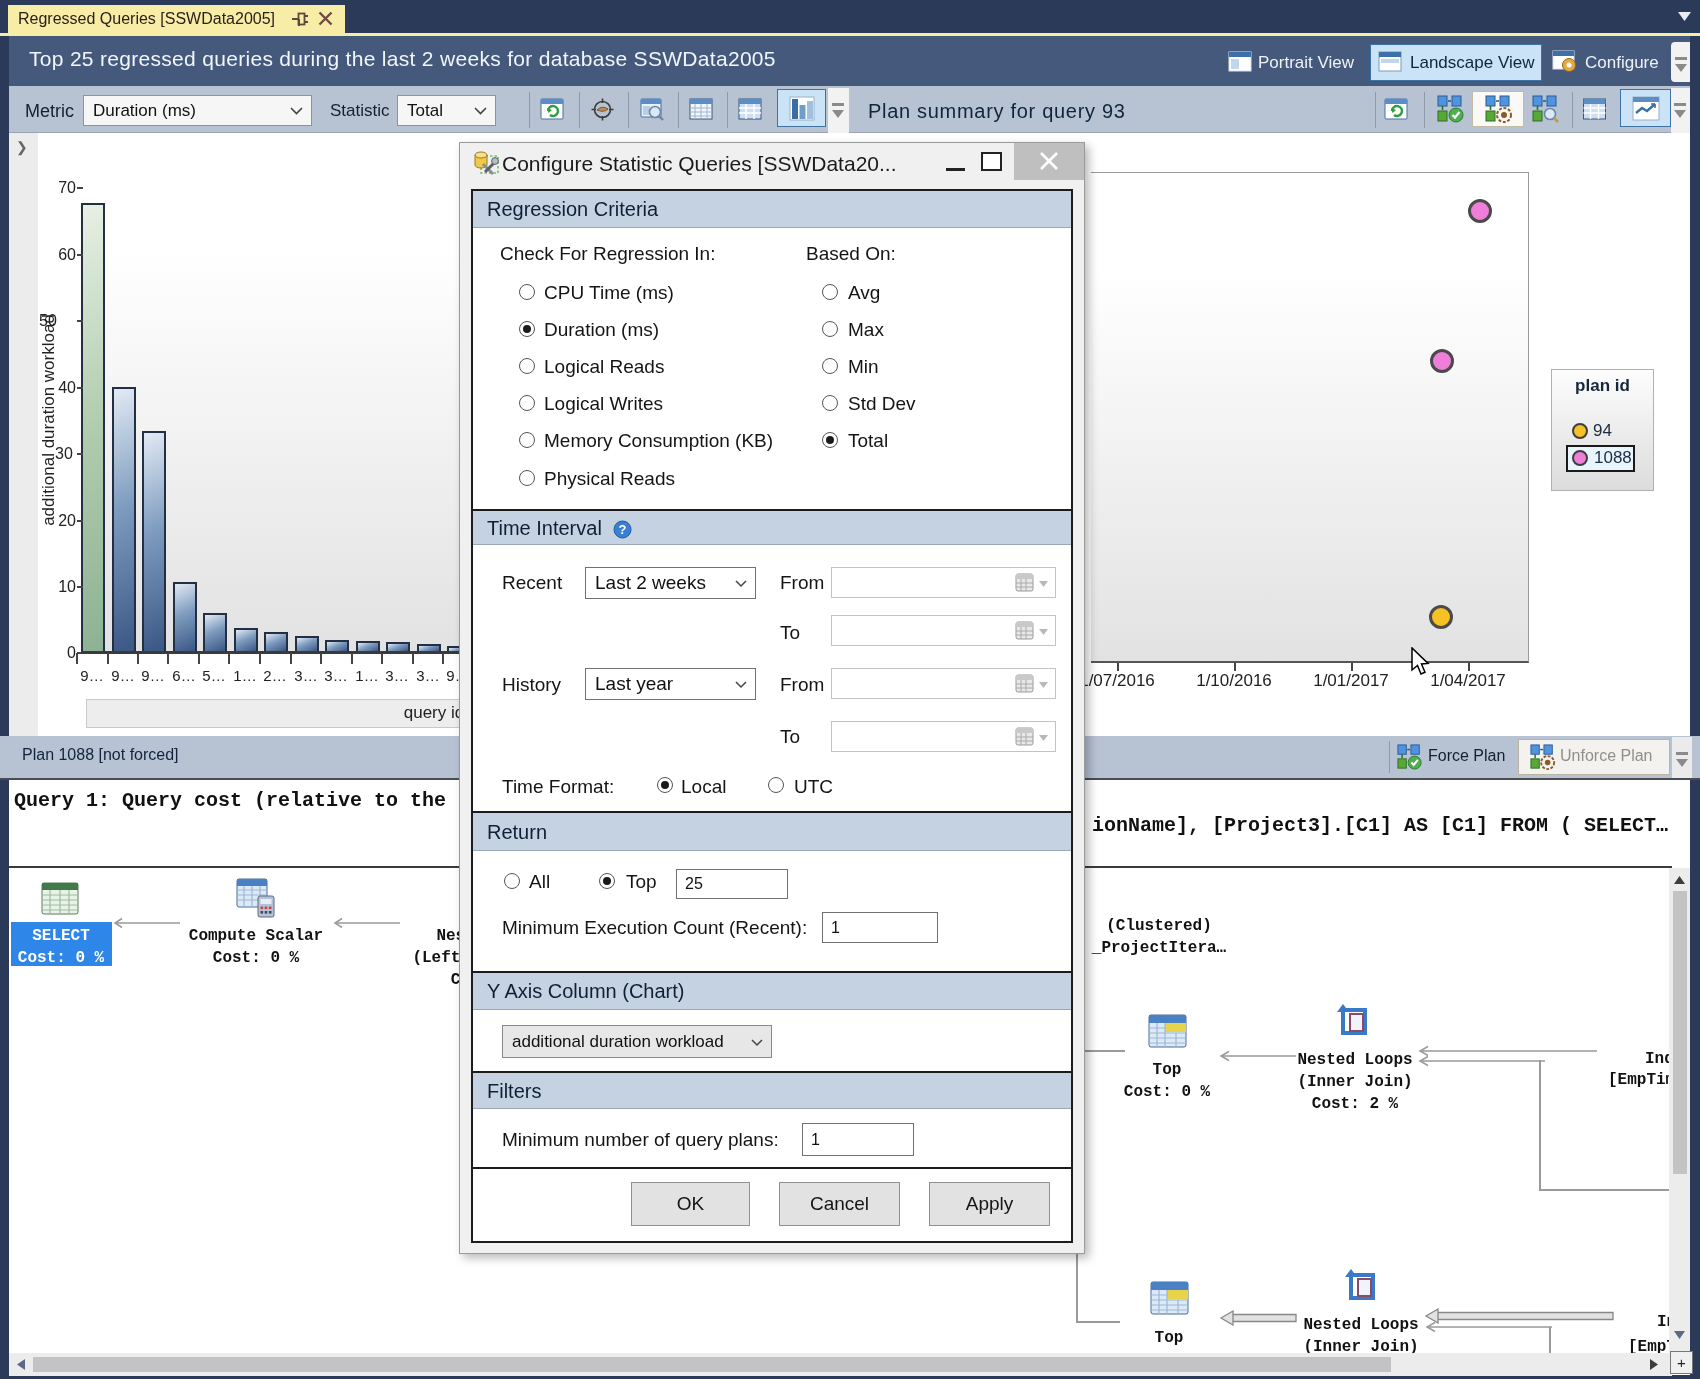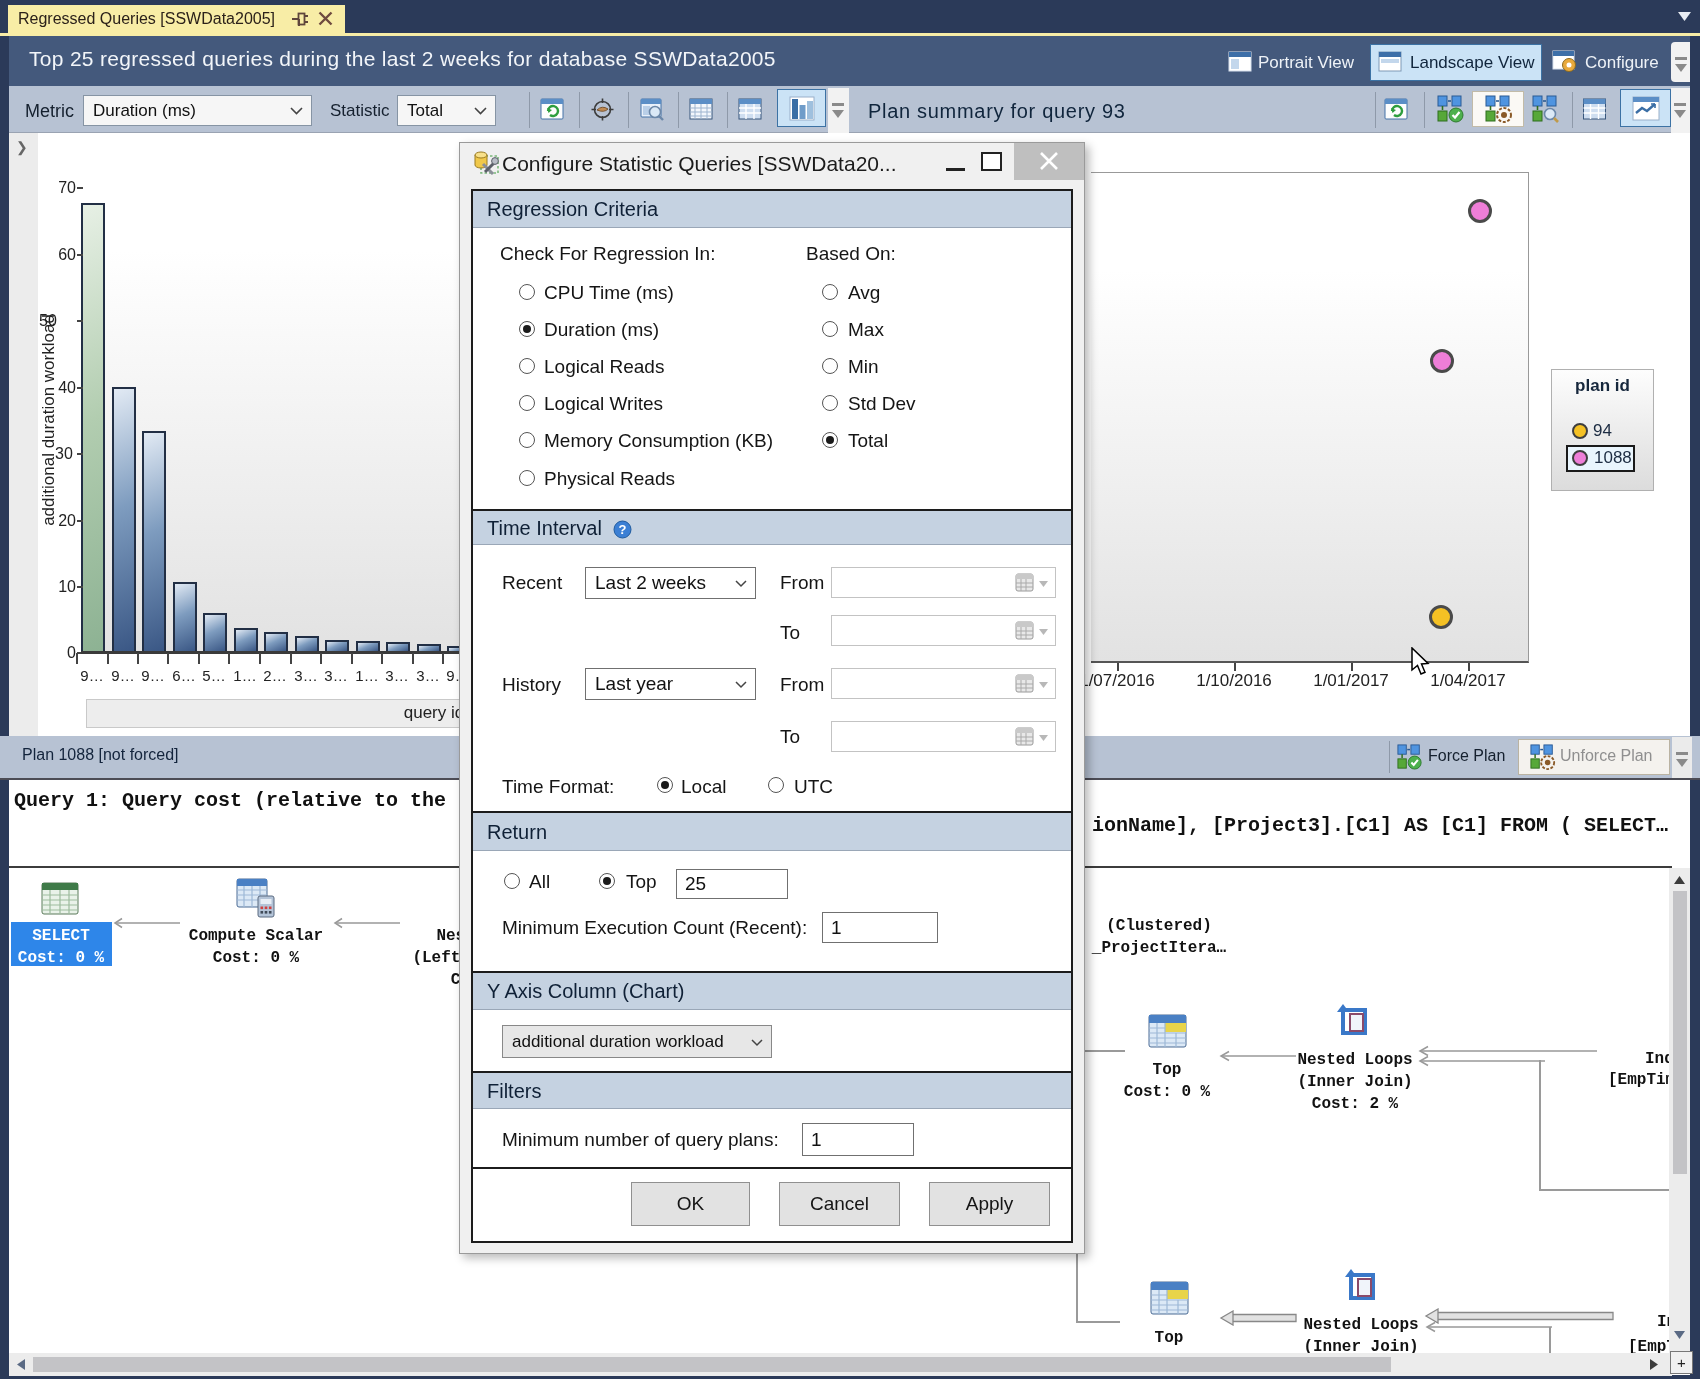--- a/index.html
+++ b/index.html
@@ -62,21 +62,21 @@
 
 #dialog { left:459px; top:142px; width:626px; height:1112px; background:#f0f0f0; border:1px solid #9a9a9a; box-shadow:4px 4px 9px rgba(0,0,0,0.28); }
 #dlgtitle { left:502px; top:152px; font-size:21px; color:#1b1b1b; }
 #dlgclose { left:1014px; top:143px; width:70px; height:37px; background:#bfbfbf; }
 #dlginner { left:471px; top:189px; width:602px; height:1054px; border:2px solid #1c1c1c; background:#fff; }
 .band { position:absolute; left:473px; width:598px; background:#c5d2e1; border-bottom:1px solid #9aa7b7; }
 .bandtext { color:#0f2036; font-size:20px; padding-left:14px; }
 .dlabel { position:absolute; font-size:19px; color:#151515; }
 .radio { position:absolute; width:16px; height:16px; border-radius:50%; border:1.5px solid #555; background:#fff; }
 .radio.sel::after { content:""; position:absolute; left:2.5px; top:2.5px; width:8px; height:8px; border-radius:50%; background:#1b1b1b; }
-.tinput { position:absolute; background:#fff; border:1px solid #707070; font-size:19px; color:#111; padding-left:8px; }
+.tinput { position:absolute; background:#fff; border:1px solid #707070; font-size:16px; color:#111; padding-left:8px; }
 .dcombo { position:absolute; background:#fff; border:1px solid #707070; font-size:19px; color:#111; padding-left:9px; }
 .datebox { position:absolute; background:#fff; border:1px solid #c3c3c3; }
 .dlgbtn { position:absolute; background:#e2e2e2; border:1px solid #909090; font-size:19px; color:#151515; text-align:center; }
 </style>
 </head>
 <body>
 
 <div class="abs" id="tabstrip"></div>
 <div class="abs" id="tab">Regressed Queries [SSWData2005]</div>
 <svg class="abs" style="left:292px;top:11px" width="17" height="16" viewBox="0 0 17 16">

